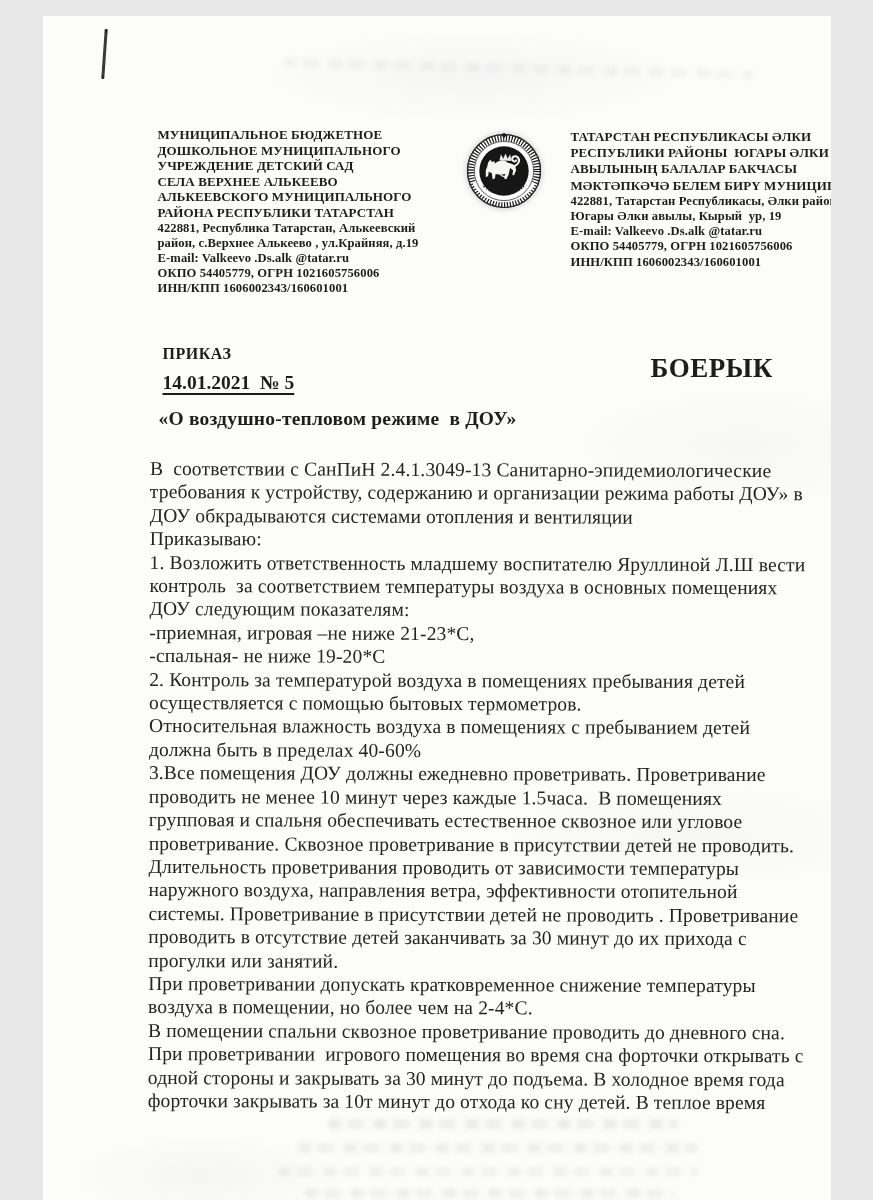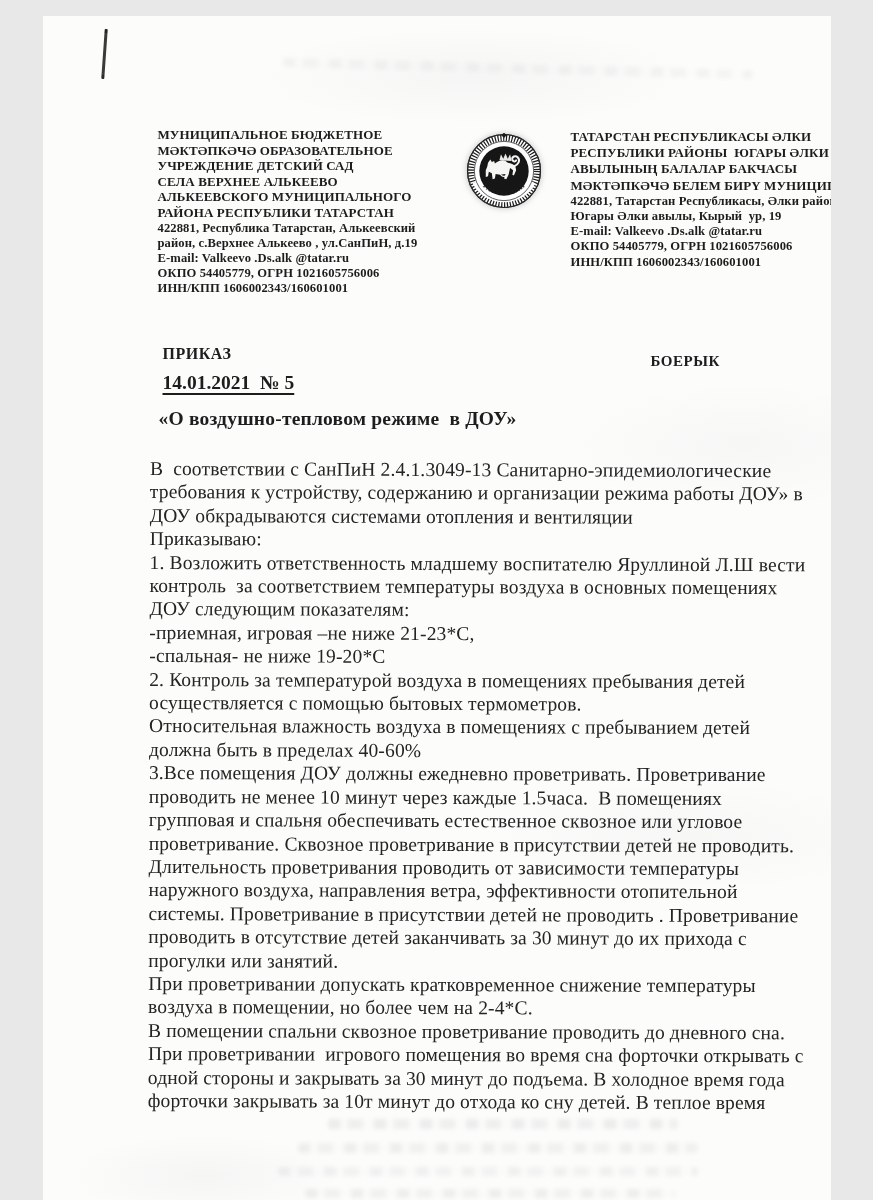--- a/index.html
+++ b/index.html
@@ -21,21 +21,21 @@
   .lh-left{position:absolute;left:115px;top:111px;width:320px;}
   .lh-right{position:absolute;left:528px;top:113px;width:312px;}
   .org div{font-weight:bold;font-size:13px;line-height:15.6px;letter-spacing:0.1px;white-space:pre;}
   .addr div{font-weight:bold;font-size:12.6px;line-height:15.2px;letter-spacing:0.1px;white-space:pre;}
   .lh-right .org div{line-height:16.2px;}
   
   .emblem{position:absolute;left:423px;top:117px;width:76px;height:76px;filter:drop-shadow(0 0 3px rgba(90,90,90,0.35));}
   .emblem svg{width:100%;height:100%;}
   
   .title-ru{position:absolute;left:120px;top:329px;font-weight:bold;font-size:16px;letter-spacing:0.5px;}
-  .title-tat{position:absolute;left:608px;top:337px;font-weight:bold;font-size:15px;letter-spacing:0.5px;}
+  .title-tat{position:absolute;left:608px;top:337px;font-weight:bold;font-size:27px;letter-spacing:0.5px;}
   .date-line{
     position:absolute;left:120px;top:356px;
     font-weight:bold;font-size:19.5px;white-space:pre;
     text-decoration:underline;text-decoration-thickness:2px;text-underline-offset:4px;
   }
   .subject{position:absolute;left:116px;top:392px;font-weight:bold;font-size:19.5px;white-space:pre;letter-spacing:0.2px;}
   
   .bodytext{
     position:absolute;left:107px;top:441px;width:676px;
     transform:rotate(0.2deg);transform-origin:left top;
@@ -71,29 +71,29 @@
 <div class="page">
 
   <div class="pen-mark"></div>
   <div class="smudge top"></div>
   <div class="tick t1"></div>
   <div class="tick t2"></div>
 
   <div class="lh-left">
     <div class="org">
         <div>МУНИЦИПАЛЬНОЕ БЮДЖЕТНОЕ</div>
-        <div>МӘКТӘПКӘЧӘ ОБРАЗОВАТЕЛЬНОЕ</div>
+        <div>ДОШКОЛЬНОЕ МУНИЦИПАЛЬНОГО</div>
         <div>УЧРЕЖДЕНИЕ ДЕТСКИЙ САД</div>
         <div>СЕЛА ВЕРХНЕЕ АЛЬКЕЕВО</div>
         <div>АЛЬКЕЕВСКОГО МУНИЦИПАЛЬНОГО</div>
         <div>РАЙОНА РЕСПУБЛИКИ ТАТАРСТАН</div>
       </div>
     <div class="addr">
         <div>422881, Республика Татарстан, Алькеевский</div>
-        <div>район, с.Верхнее Алькеево , ул.СанПиН, д.19</div>
+        <div>район, с.Верхнее Алькеево , ул.Крайняя, д.19</div>
         <div>E-mail: Valkeevo .Ds.alk @tatar.ru</div>
         <div>ОКПО 54405779, ОГРН 1021605756006</div>
         <div>ИНН/КПП 1606002343/160601001</div>
       </div>
   </div>
 
   <div class="emblem">
     <svg viewBox="0 0 100 100">
       <circle cx="50" cy="50" r="48" fill="#fff" stroke="#2a2a2a" stroke-width="1.5"></circle>
       <circle cx="50" cy="50" r="43.5" fill="none" stroke="#1c1c1c" stroke-width="8" stroke-dasharray="1.6 2.1"></circle>

